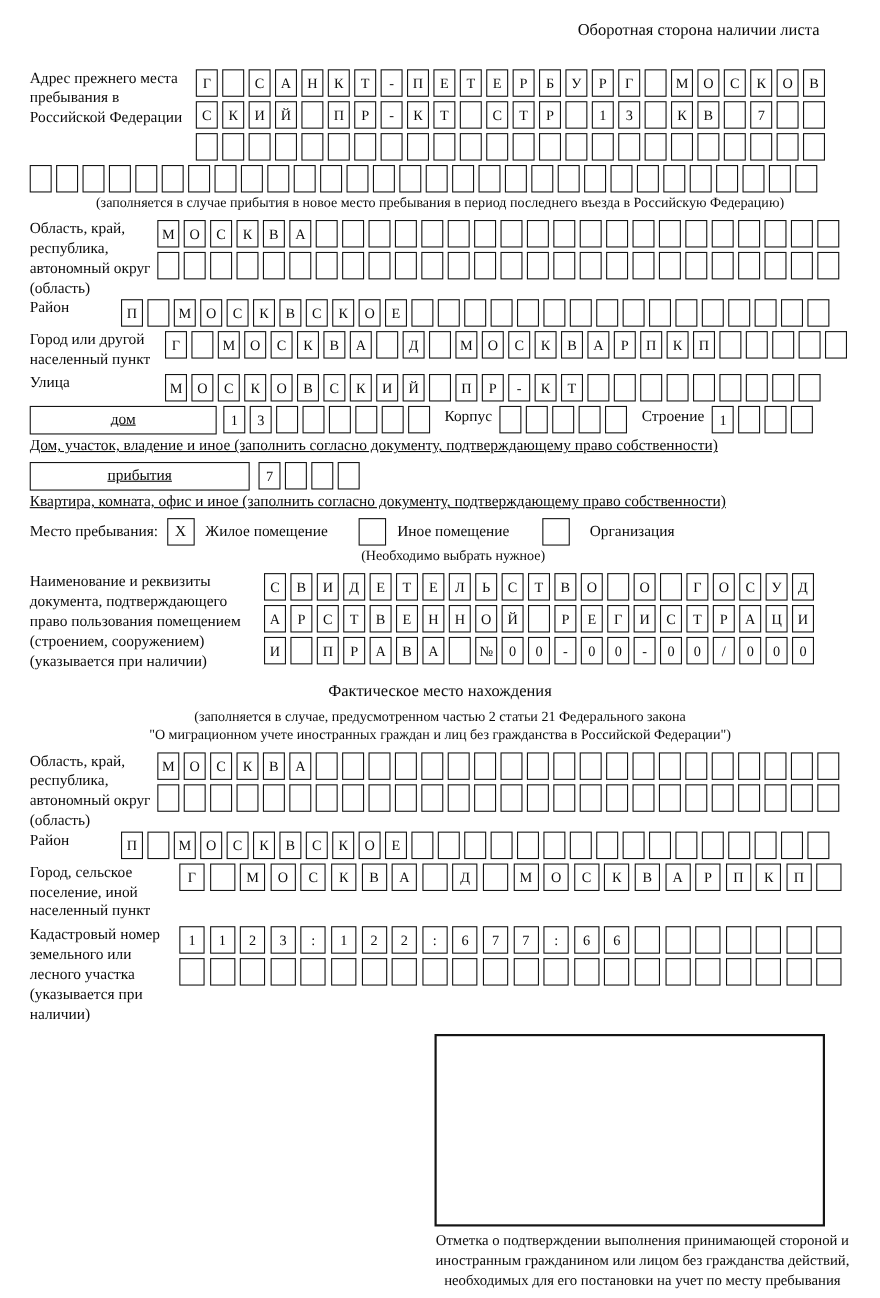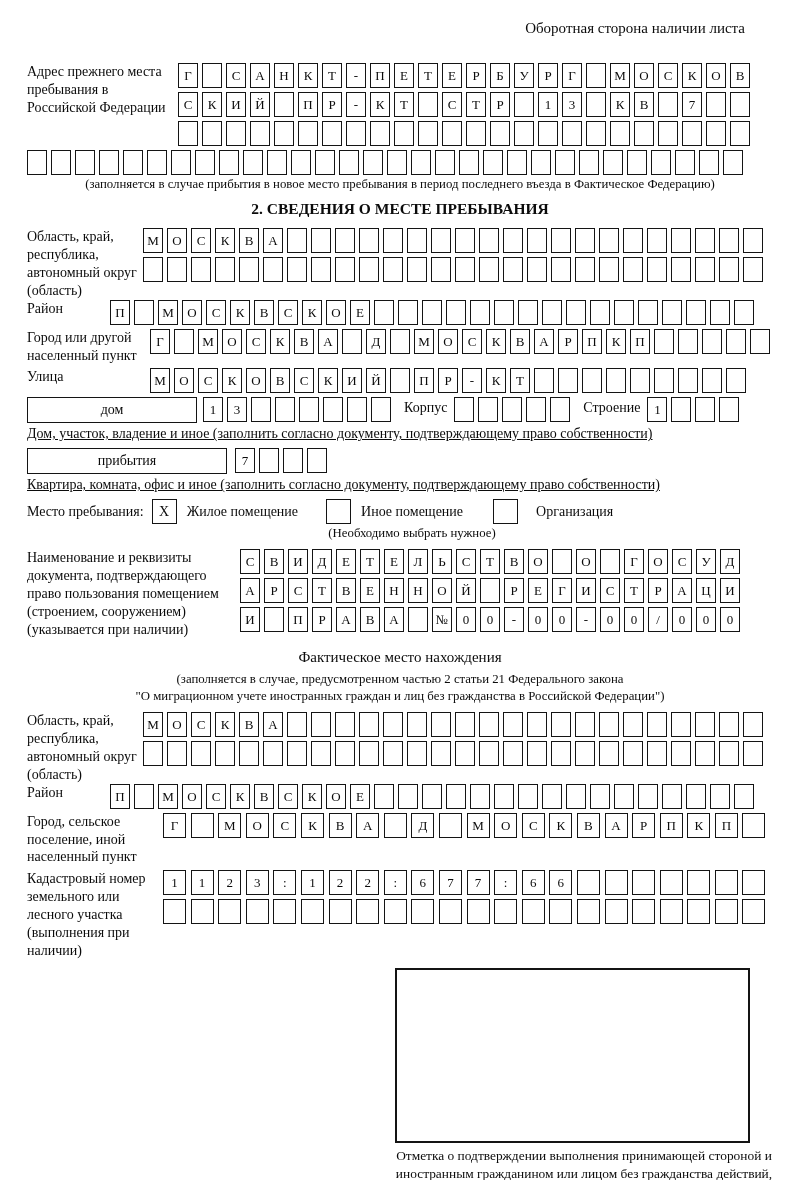--- a/index.html
+++ b/index.html
@@ -16,21 +16,21 @@
   .cell{box-sizing:border-box;flex:none;width:20px;height:25px;border:1.6px solid #141414;
         margin-right:4px;display:flex;align-items:center;justify-content:center;
         font-size:13px;line-height:1;background:#fff;}
   .cells.wide .cell{width:23px;margin-right:4.6px;}
   .mb4{margin-bottom:4px;} .mb2{margin-bottom:2px;}
   .note{font-size:12.8px;text-align:center;margin:2px 0 8px 0;}
   .note-left{font-size:14px;margin:1px 0 6px 0;text-decoration:underline;}
   .sec-title{font-weight:bold;font-size:15.5px;text-align:center;margin:4px 0 10px 0;}
   .sub-title{font-weight:normal;font-size:15px;text-align:center;margin:10px 0 6px 0;}
   .labelbox{box-sizing:border-box;border:1.6px solid #141414;height:26px;flex:none;
-            display:flex;align-items:center;justify-content:center;font-size:14px;}
+            display:flex;align-items:center;justify-content:center;font-size:14px;text-decoration:underline;}
   .inline-lbl{font-size:14px;margin:3px 7px 0 9px;flex:none;}
   .domrow{display:flex;align-items:flex-start;margin-bottom:3px;}
   .mesto{display:flex;align-items:center;font-size:14px;margin:6px 0 2px 0;}
   .mark{width:25px;height:25px;margin:0 10px 0 8px;font-size:14px;}
   .mesto-note{font-size:12.8px;text-align:center;width:300px;margin:0 0 8px 235px;font-family:Liberation Serif, serif;}
   .stamp-box{box-sizing:border-box;border:2px solid #141414;width:355px;height:175px;
              margin:8px 0 4px 368px;}
   .stamp-caption{font-size:13.4px;text-align:center;width:400px;margin-left:357px;line-height:1.35;}
 </style>
 </head>
@@ -148,23 +148,22 @@
       <span class="cell"></span>
       <span class="cell"></span>
       <span class="cell"></span>
       <span class="cell"></span>
       <span class="cell"></span>
       <span class="cell"></span>
       <span class="cell"></span>
       <span class="cell"></span>
       <span class="cell"></span>
     </div>
-  <div class="note">(заполняется в случае прибытия в новое место пребывания в период последнего въезда в Фактическое Федерацию)</div>
-
-  <div class="sec-title">2. СВЕДЕНИЯ О МЕСТЕ ПРЕБЫВАНИЯ</div>
+  <div class="note">(заполняется в случае прибытия в новое место пребывания в период последнего въезда в Российскую Федерацию)</div>
+
 
   <div class="row">
     <div class="lbl w116">Область, край, республика, автономный округ (область)</div>
     <div class="stack">
       <div class="cells">
           <span class="cell">М</span>
           <span class="cell">О</span>
           <span class="cell">С</span>
           <span class="cell">К</span>
           <span class="cell">В</span>
@@ -565,21 +564,21 @@
         <span class="cell">А</span>
         <span class="cell">Р</span>
         <span class="cell">П</span>
         <span class="cell">К</span>
         <span class="cell">П</span>
         <span class="cell"></span>
       </div>
   </div>
 
   <div class="row">
-    <div class="lbl w136">Кадастровый номер земельного или лесного участка (выполнения при наличии)</div>
+    <div class="lbl w136">Кадастровый номер земельного или лесного участка (указывается при наличии)</div>
     <div class="stack">
       <div class="cells wide">
           <span class="cell">1</span>
           <span class="cell">1</span>
           <span class="cell">2</span>
           <span class="cell">3</span>
           <span class="cell">:</span>
           <span class="cell">1</span>
           <span class="cell">2</span>
           <span class="cell">2</span>

